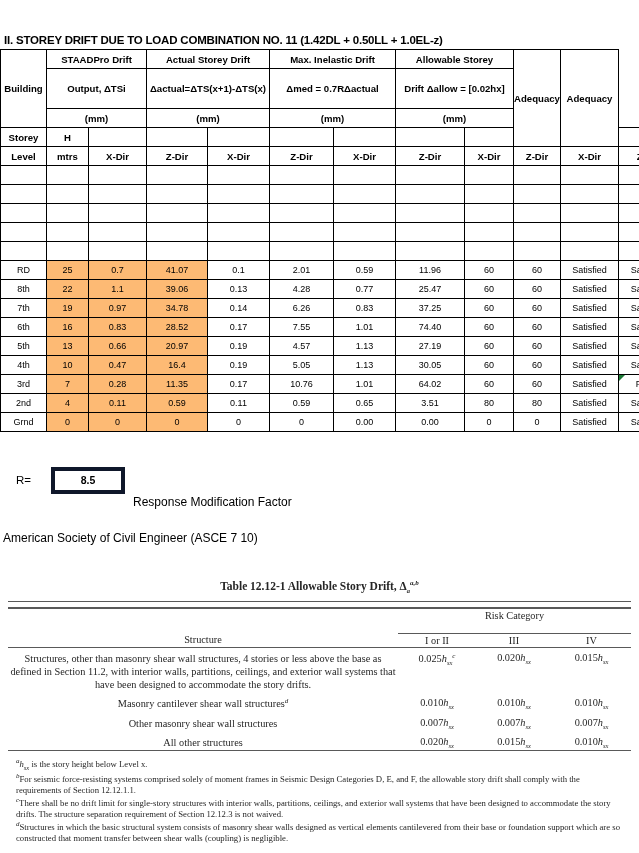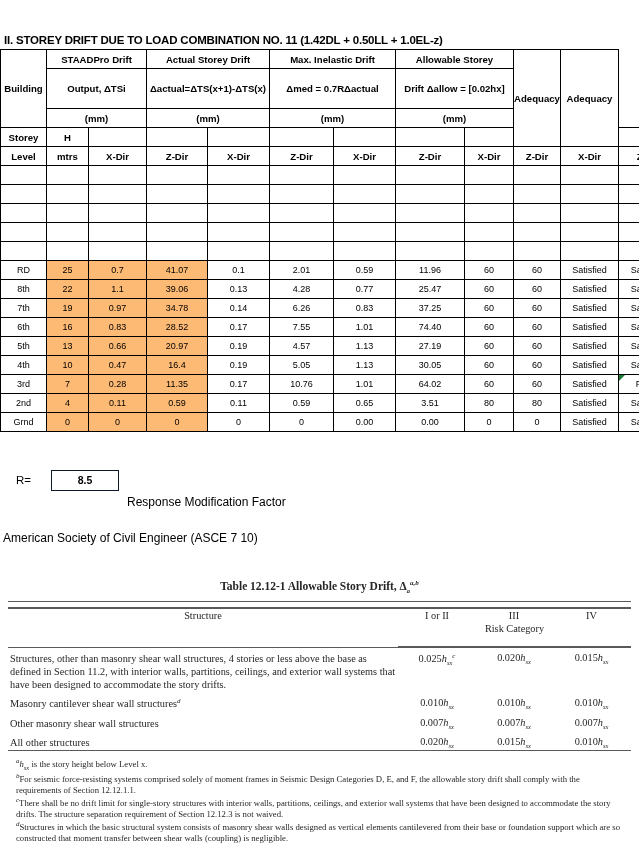--- a/index.html
+++ b/index.html
@@ -42,21 +42,21 @@
     border-top:6px solid #1d7a36;border-right:6px solid transparent;
   }
 
   
   .rrow{
     display:flex;align-items:center;margin-top:19px;padding-left:16px;
     font-size:11.5px;
   }
   .rlabel{font-size:11.5px;}
   .rbox{
-    border:1px solid #0f172a;width:66px;height:19px;margin-left:20px;
+    border:4px solid #0f172a;width:66px;height:19px;margin-left:20px;
     display:flex;align-items:center;justify-content:center;
     font-size:10.5px;font-weight:bold;
   }
   .rtext{margin-left:8px;font-size:12px;margin-top:44px;}
   .asce-line{margin-top:22px;padding-left:3px;font-size:12px;}
 
   
   .asce-wrap{
     margin-top:34px;padding:0 8px;
     font-family:"Liberation Serif", serif;color:#262626;
@@ -69,21 +69,21 @@
     border-collapse:collapse;width:100%;table-layout:fixed;
     font-family:"Liberation Serif", serif;font-size:10.3px;color:#262626;
   }
   table.asce td{padding:1px 2px;vertical-align:top;}
   .dbl-top{border-top:1px solid #595959;border-bottom:2.5px double #595959;}
   .rule-bot{border-bottom:1px solid #595959;}
   .risk-head{text-align:center;font-size:10.3px;padding-bottom:2px;}
   .risk-underline{border-bottom:1px solid #595959;}
   .colhd{text-align:center;font-size:10.3px;padding:2px 0 3px 0;}
   .numcell{text-align:center;white-space:nowrap;font-size:10.3px;}
-  .structcell{text-align:left;line-height:1.28;font-family:Liberation Serif, serif;}
+  .structcell{text-align:center;line-height:1.28;font-family:Liberation Serif, serif;}
   .sup{font-size:7px;vertical-align:super;font-style:italic;}
   .ital{font-style:italic;}
   .subxx{font-size:6.5px;vertical-align:sub;font-style:italic;}
   .notes{
     font-family:"Liberation Serif", serif;font-size:8.7px;color:#262626;
     line-height:1.28;padding:4px 8px 0 8px;
   }
   .notes p{margin:0 0 0 0;}
 </style>
 </head>
@@ -373,28 +373,28 @@
       <col style="width:390px">
         <col style="width:78px">
         <col style="width:76px">
         <col style="width:79px">
     </colgroup>
     <tbody>
       <tr>
         <td class="dbl-top" colspan="4" style="height:5px;padding:0"></td>
       </tr>
       <tr>
+        <td style="height:22px"></td>
+        <td class="risk-head risk-underline" colspan="3">Risk Category</td>
+      </tr>
+      <tr>
         <td class="colhd">Structure</td>
         <td class="colhd">I or II</td>
         <td class="colhd">III</td>
         <td class="colhd">IV</td>
-      </tr>
-      <tr>
-        <td style="height:22px"></td>
-        <td class="risk-head risk-underline" colspan="3">Risk Category</td>
       </tr>
       <tr>
         <td class="rule-bot" colspan="4" style="height:0;padding:0"></td>
       </tr>
     </tbody>
     <tbody id="asce-body">
         <tr>
           <td class="structcell" style="padding-top: 4px;">Structures, other than masonry shear wall structures, 4 stories or less above the base as defined in Section 11.2, with interior walls, partitions, ceilings, and exterior wall systems that have been designed to accommodate the story drifts.</td>
           <td class="numcell" style="padding-top: 4px;"><span>0.025<span class="ital">h</span></span><span class="subxx">sx</span><span class="sup">c</span></td>
           <td class="numcell" style="padding-top: 4px;"><span>0.020<span class="ital">h</span></span><span class="subxx">sx</span></td>

